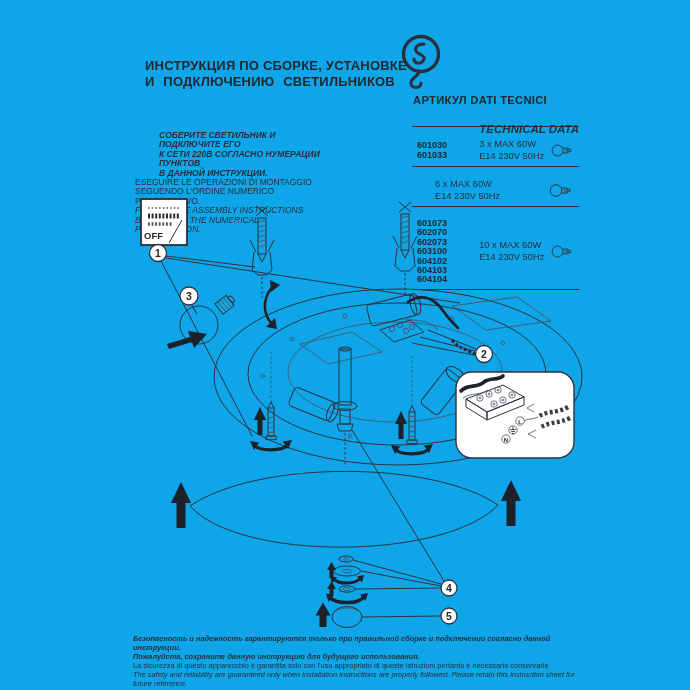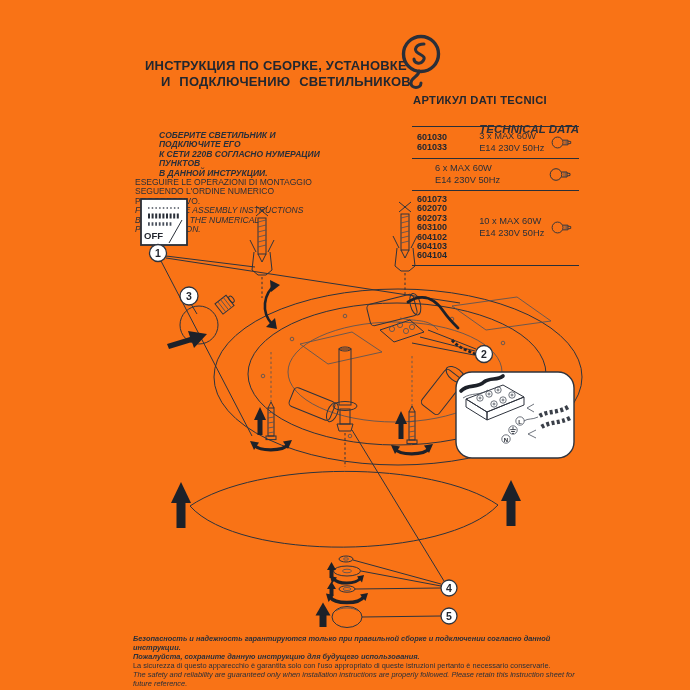--- a/index.html
+++ b/index.html
@@ -1,29 +1,29 @@
 <!DOCTYPE html>
 <html><head>
 <meta charset="utf-8">
 <style>
   html,body{margin:0;padding:0;}
   body{width:690px;height:690px;background:#e8e8e6;font-family:"Liberation Sans",sans-serif;}
-  .page{position:relative;width:690px;height:690px;background:#f97316;overflow:hidden;color:#262b34;}
+  .page{position:relative;width:690px;height:690px;background:#0ea5e9;overflow:hidden;color:#262b34;}
   .abs{position:absolute;}
 
   .title{left:145px;top:58px;font-size:13px;font-weight:bold;line-height:15.5px;letter-spacing:.2px;color:#23272f;}
-  .title .l2{word-spacing:5px;margin-left:16px;}
+  .title .l2{word-spacing:5px;}
 
   .brand-text{left:452px;top:40px;font-size:29px;font-weight:bold;letter-spacing:.3px;color:#2a2f39;}
 
   .tt-head1{left:413px;top:94px;width:166px;font-size:11.2px;font-weight:bold;letter-spacing:.3px;color:#23272f;}
   .tt-head2{left:413px;top:123px;width:166px;font-size:11.5px;font-weight:bold;font-style:italic;text-align:right;color:#2a2f39;}
 
   .tt{left:412px;top:126px;width:167px;border-bottom:1.4px solid #2a2f38;}
-  .tt-group{display:flex;align-items:center;border-top:1.4px solid #2a2f38;padding:4px 2px 4px 5px;}
+  .tt-group{display:flex;align-items:center;border-top:1.4px solid #2a2f38;padding:12px 2px 4px 5px;}
   .codes{width:47px;font-size:9px;font-weight:bold;line-height:9.4px;color:#23272f;}
   .spec{margin-left:18px;font-size:9.3px;line-height:11.5px;color:#2a2f39;width:76px;}
   .lamp{margin-left:auto;margin-right:2px;}
 
   .instr{left:135px;top:131px;width:190px;font-size:8.5px;line-height:9.4px;color:#2a2f39;}
   .instr .ru{font-weight:bold;font-style:italic;margin-left:24px;}
   .instr .it{font-style:normal;}
   .instr .en{font-style:italic;}
 
   .footer{left:133px;top:634px;width:452px;font-size:7.4px;line-height:9.1px;color:#2a2f39;}

